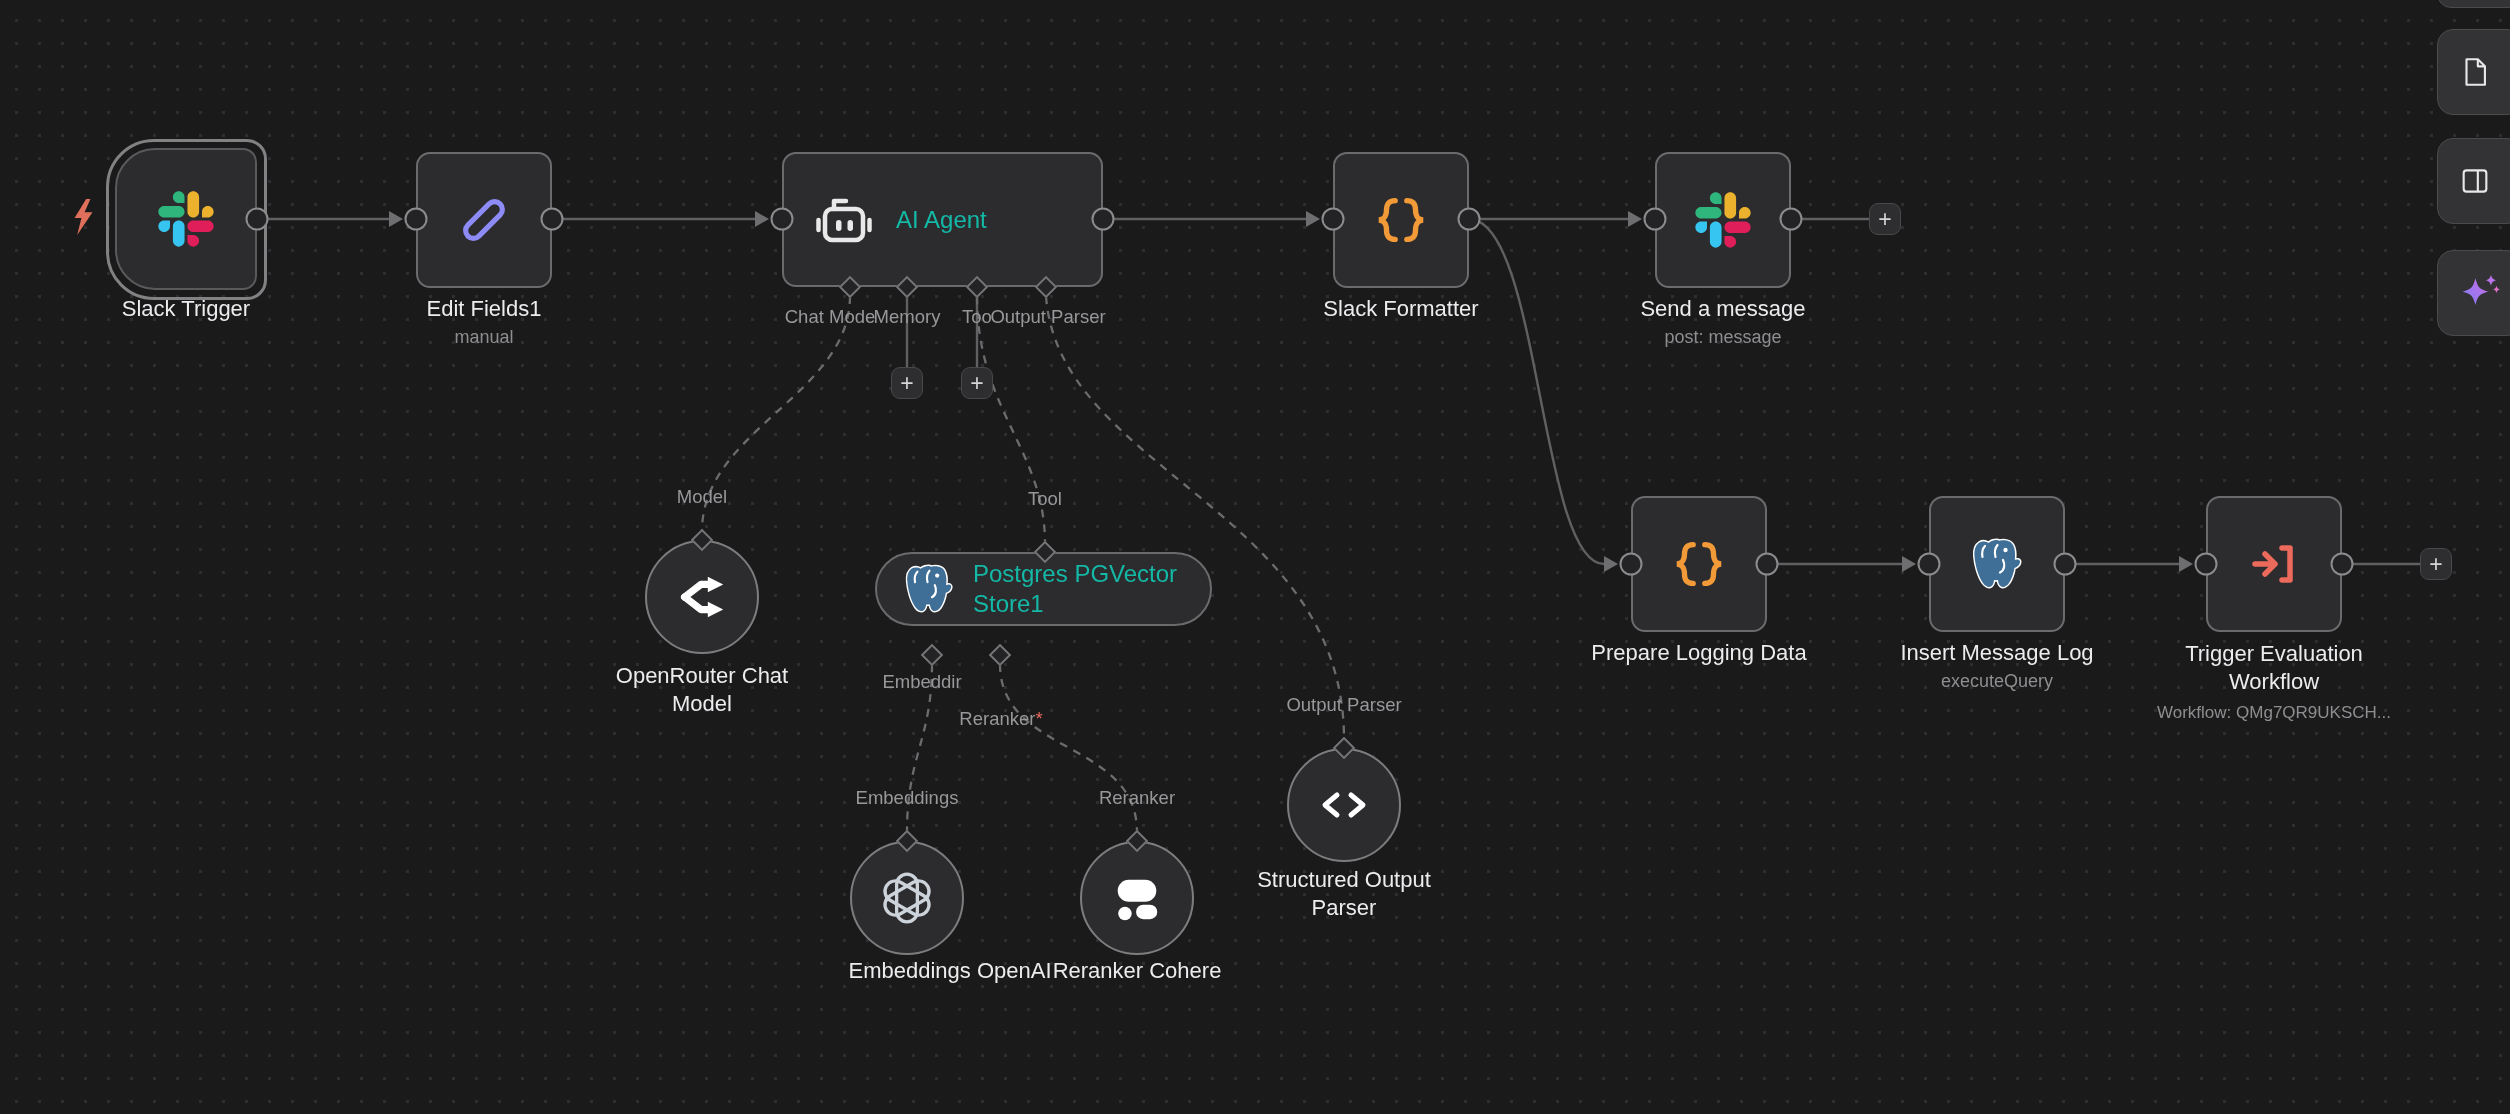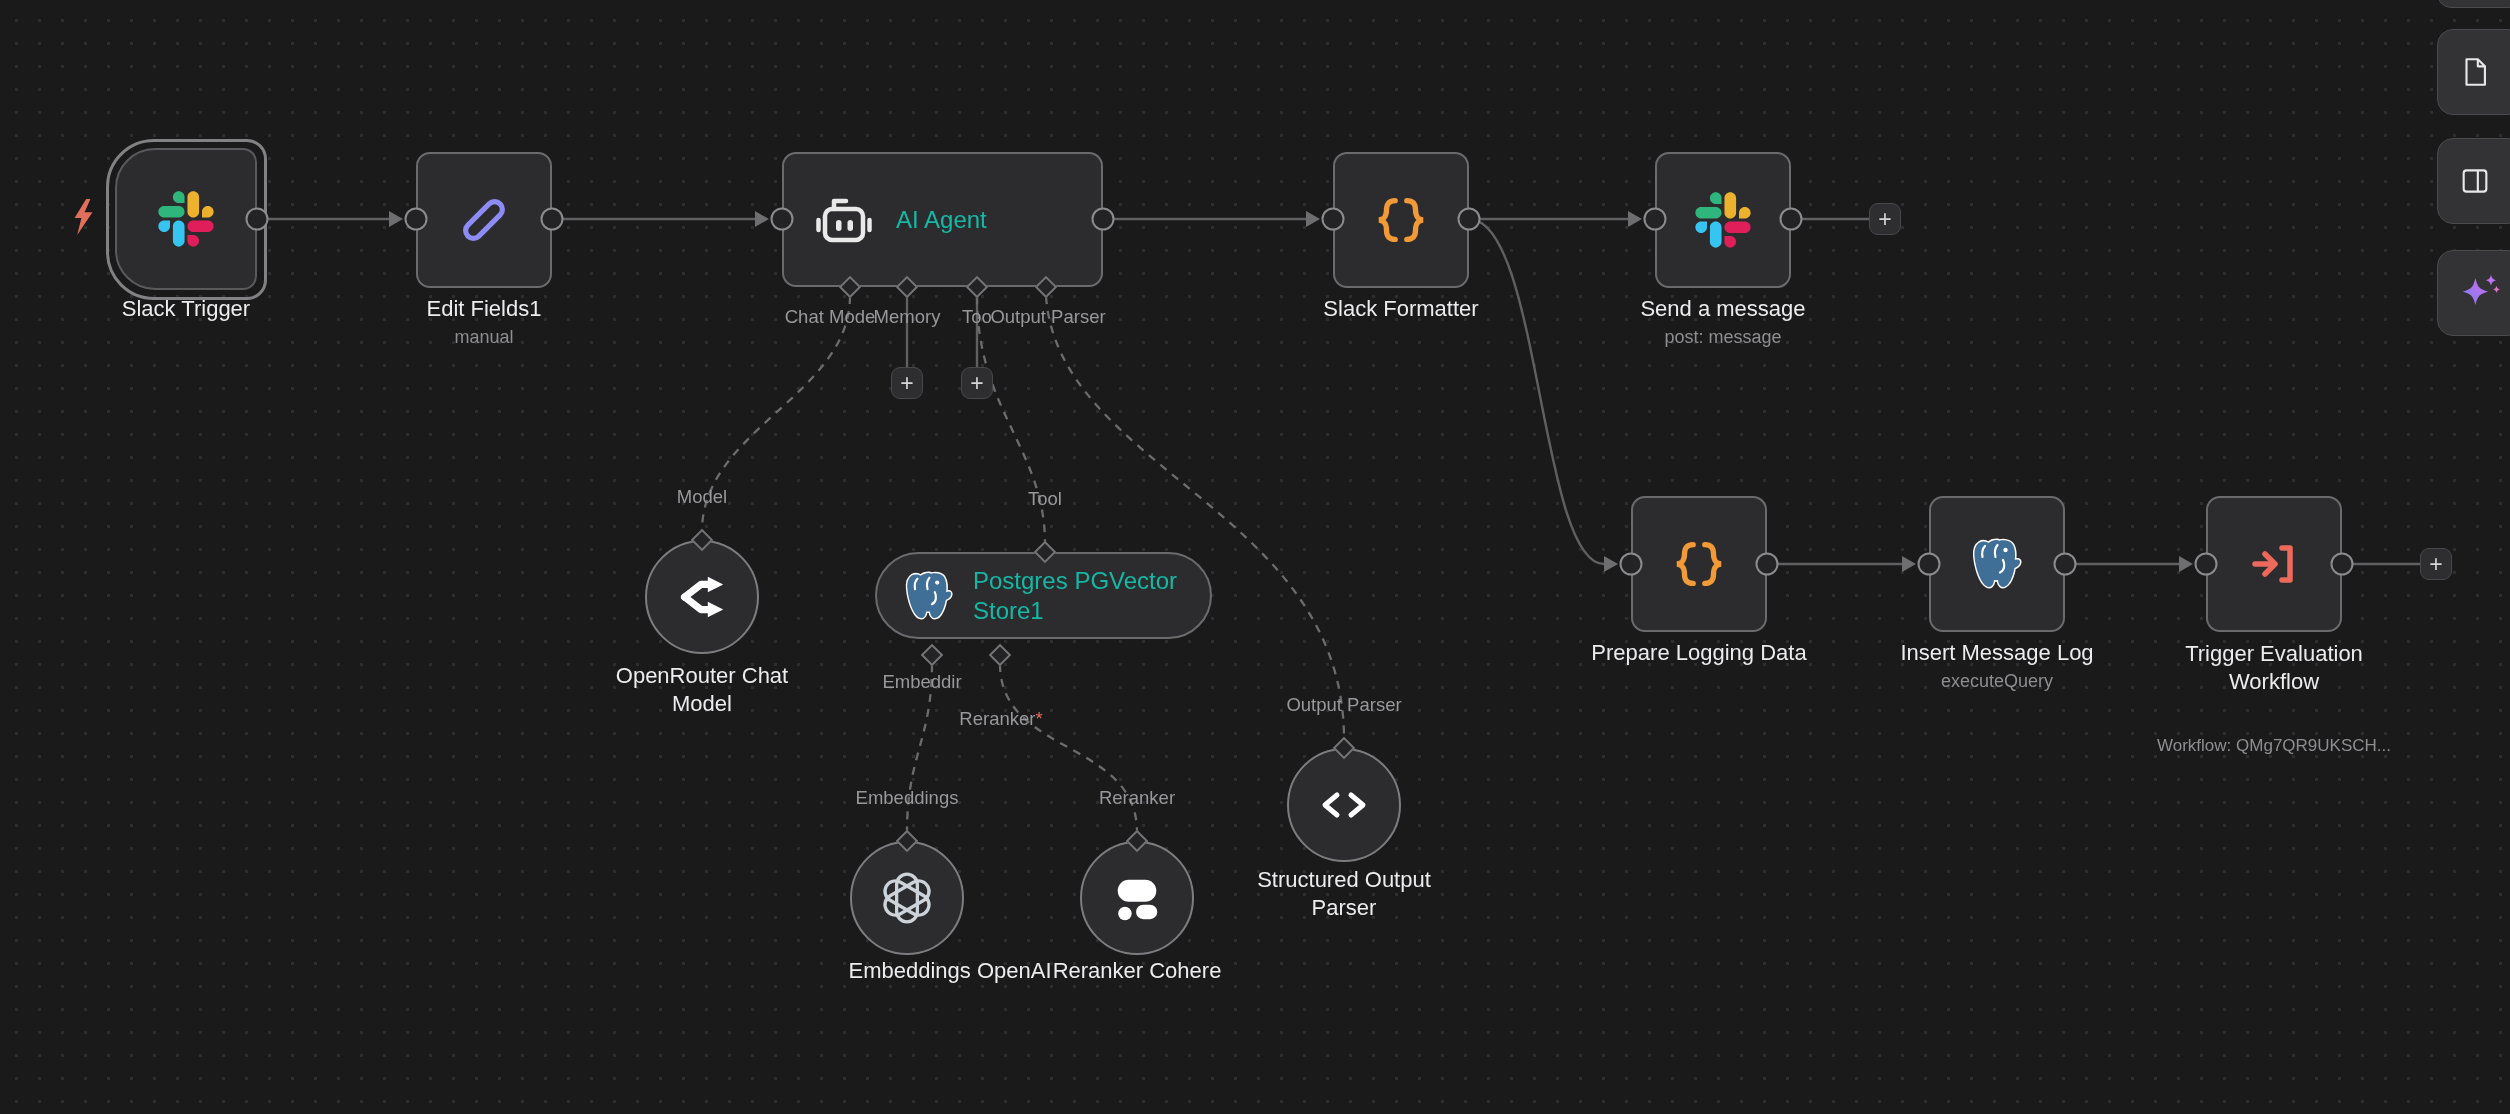--- a/index.html
+++ b/index.html
@@ -10,21 +10,21 @@
     background-size:23px 23px;background-position:5px 9px;}
   #wires{position:absolute;left:0;top:0;z-index:1;}
   .node{position:absolute;background:#2c2c2e;border:2px solid #6b6b6d;border-radius:14px;
         box-sizing:border-box;display:flex;align-items:center;justify-content:center;z-index:4;}
   .sq{width:136px;height:136px;top:152px;}
   .sq2{width:136px;height:136px;top:496px;}
   .ring{position:absolute;left:106px;top:139px;width:161px;height:161px;border:3px solid #828284;
         border-radius:48px 20px 20px 48px;box-sizing:border-box;z-index:3;}
   .trignode{left:115px;top:148px;width:142px;height:142px;border-radius:40px 14px 14px 40px;
             border-color:#5a5a5c;}
-  .pill{left:875px;top:552px;width:337px;height:87px;border-radius:52px;justify-content:flex-start;
+  .pill{left:875px;top:552px;width:337px;height:74px;border-radius:52px;justify-content:flex-start;
         padding-left:26px;gap:18px;}
   .circ{position:absolute;width:114px;height:114px;border-radius:50%;background:#2c2c2e;
         border:2px solid #7d7d7f;box-sizing:border-box;display:flex;align-items:center;
         justify-content:center;z-index:4;}
   .port{position:absolute;width:23px;height:23px;border-radius:50%;background:#232325;
         border:2.5px solid #8b8b8d;box-sizing:border-box;transform:translate(-50%,-50%);z-index:6;}
   .diamond{position:absolute;width:16px;height:16px;background:#232325;border:2px solid #757577;
         box-sizing:border-box;transform:translate(-50%,-50%) rotate(45deg);z-index:6;}
   .nlabel{position:absolute;transform:translateX(-50%);text-align:center;color:#ececee;
         font-size:22px;font-weight:500;white-space:nowrap;z-index:5;}
@@ -266,21 +266,21 @@
       <g fill="none" stroke="#EC6A5C" stroke-width="5.5" stroke-linecap="round" stroke-linejoin="round">
         <path d="M36 12 H44 V44 H36"></path>
         <path d="M9 28 H26"></path>
         <path d="M19 18 L29 28 L19 38"></path>
       </g>
     </svg>
   </div>
   <div class="port" style="left:2206px;top:564px;"></div>
   <div class="port" style="left:2342px;top:564px;"></div>
   <div class="nlabel wrap" style="left:2274px;top:640px;width:200px;">Trigger Evaluation Workflow</div>
-  <div class="sub" style="left:2274px;top:703px;font-size:17px;margin-top:33px;">Workflow: QMg7QR9UKSCH...</div>
+  <div class="sub" style="left:2274px;top:703px;font-size:17px;">Workflow: QMg7QR9UKSCH...</div>
   <div class="plus" style="left:2420px;top:548px;">
       <span>+</span>
     </div>
 
   <div class="sidebtn" style="top:-32px;height:40px;border-radius:14px;"></div>
   <div class="sidebtn" style="top:29px;">
     <svg width="34" height="34" viewBox="0 0 48 48">
       <g fill="none" stroke="#e8e8ea" stroke-width="3" stroke-linejoin="round">
         <path d="M12 6 H28 L38 16 V42 H12 Z"></path>
         <path d="M28 6 V16 H38"></path>

